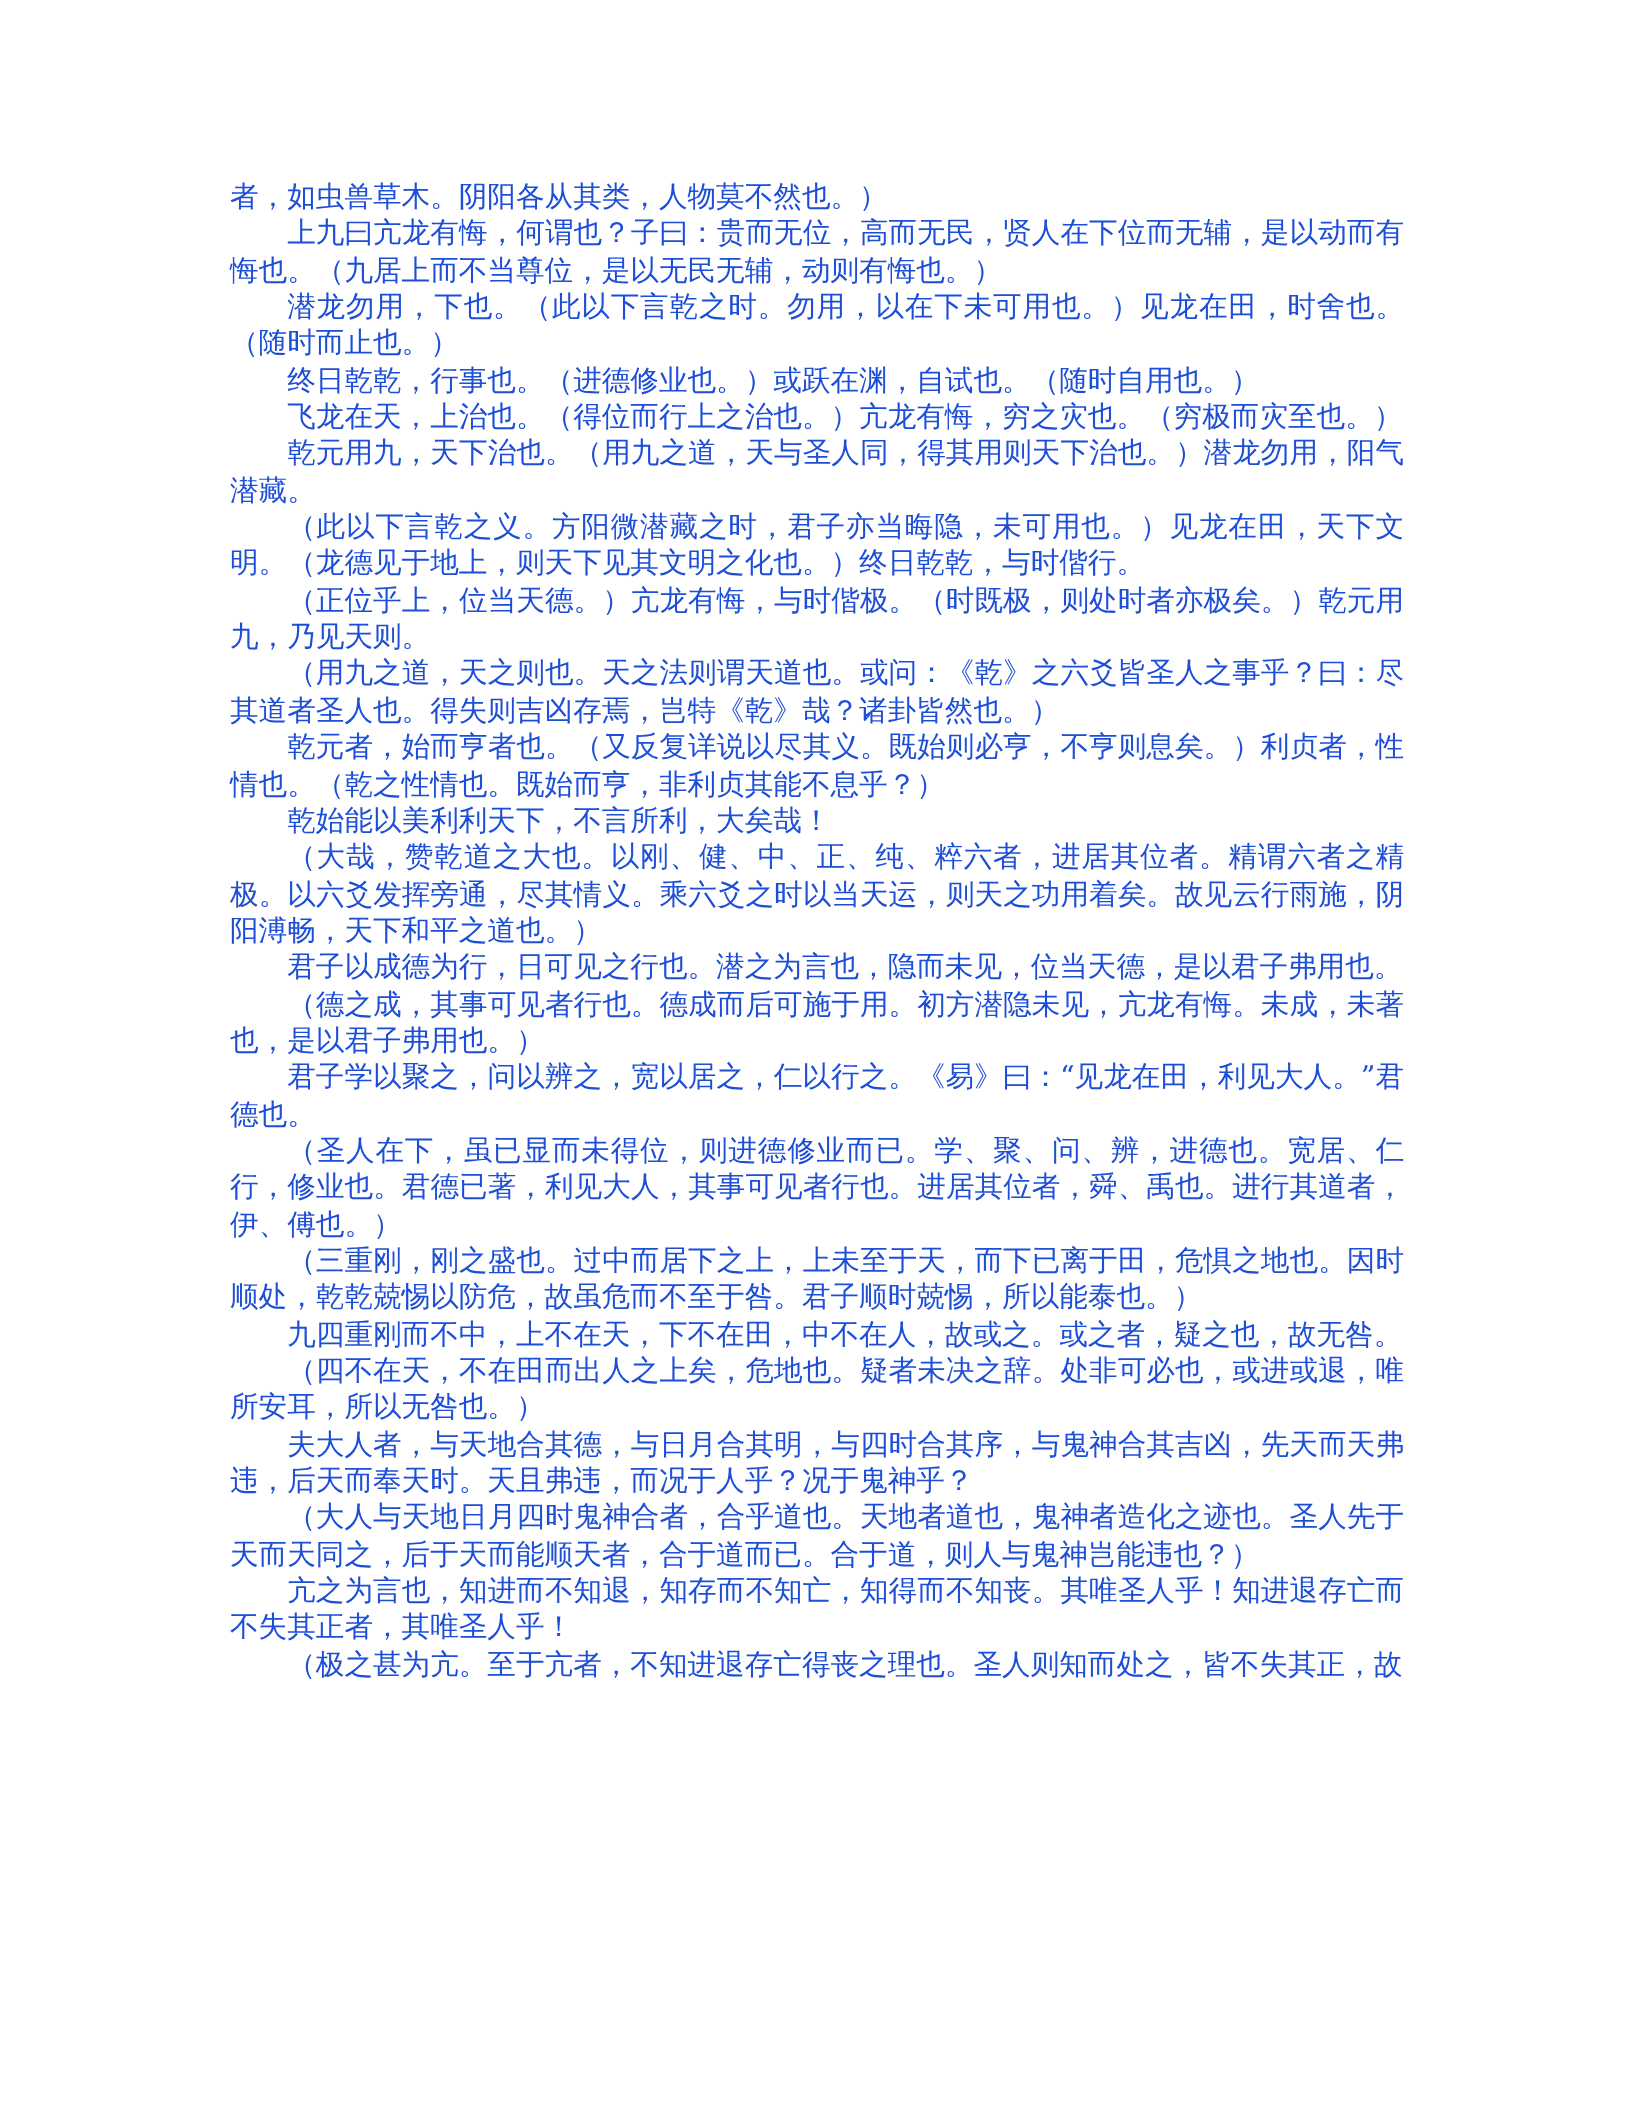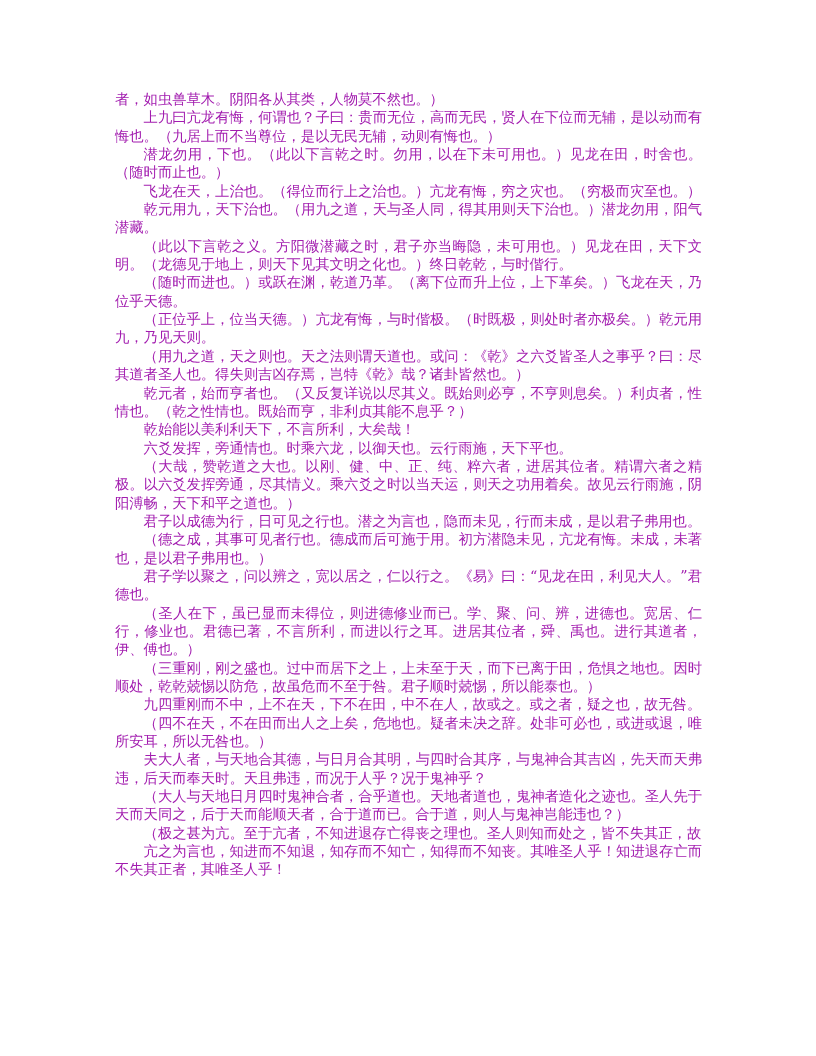--- a/index.html
+++ b/index.html
@@ -32,40 +32,39 @@
     overflow-wrap: anywhere;
     letter-spacing: 0;
   }
   .para.indent {
     text-indent: 2em;
   }
 </style>
 </head>
 <body>
 
-<div class="page" style="background: rgb(255, 255, 255); color: #a21caf;">
+<div class="page" style="background: rgb(255, 255, 255); color: #1d4ed8;">
   <div class="content">
       <p class="para">者，如虫兽草木。阴阳各从其类，人物莫不然也。）</p>
       <p class="para indent">上九曰亢龙有悔，何谓也？子曰：贵而无位，高而无民，贤人在下位而无辅，是以动而有悔也。（九居上而不当尊位，是以无民无辅，动则有悔也。）</p>
       <p class="para indent">潜龙勿用，下也。（此以下言乾之时。勿用，以在下未可用也。）见龙在田，时舍也。（随时而止也。）</p>
+      <p class="para indent">终日乾乾，行事也。（进德修业也。）或跃在渊，自试也。（随时自用也。）</p>
       <p class="para indent">飞龙在天，上治也。（得位而行上之治也。）亢龙有悔，穷之灾也。（穷极而灾至也。）</p>
       <p class="para indent">乾元用九，天下治也。（用九之道，天与圣人同，得其用则天下治也。）潜龙勿用，阳气潜藏。</p>
       <p class="para indent">（此以下言乾之义。方阳微潜藏之时，君子亦当晦隐，未可用也。）见龙在田，天下文明。（龙德见于地上，则天下见其文明之化也。）终日乾乾，与时偕行。</p>
-      <p class="para indent">（随时而进也。）或跃在渊，乾道乃革。（离下位而升上位，上下革矣。）飞龙在天，乃位乎天德。</p>
       <p class="para indent">（正位乎上，位当天德。）亢龙有悔，与时偕极。（时既极，则处时者亦极矣。）乾元用九，乃见天则。</p>
       <p class="para indent">（用九之道，天之则也。天之法则谓天道也。或问：《乾》之六爻皆圣人之事乎？曰：尽其道者圣人也。得失则吉凶存焉，岂特《乾》哉？诸卦皆然也。）</p>
       <p class="para indent">乾元者，始而亨者也。（又反复详说以尽其义。既始则必亨，不亨则息矣。）利贞者，性情也。（乾之性情也。既始而亨，非利贞其能不息乎？）</p>
       <p class="para indent">乾始能以美利利天下，不言所利，大矣哉！</p>
-      <p class="para indent">六爻发挥，旁通情也。时乘六龙，以御天也。云行雨施，天下平也。</p>
       <p class="para indent">（大哉，赞乾道之大也。以刚、健、中、正、纯、粹六者，进居其位者。精谓六者之精极。以六爻发挥旁通，尽其情义。乘六爻之时以当天运，则天之功用着矣。故见云行雨施，阴阳溥畅，天下和平之道也。）</p>
-      <p class="para indent">君子以成德为行，日可见之行也。潜之为言也，隐而未见，行而未成，是以君子弗用也。</p>
+      <p class="para indent">君子以成德为行，日可见之行也。潜之为言也，隐而未见，位当天德，是以君子弗用也。</p>
       <p class="para indent">（德之成，其事可见者行也。德成而后可施于用。初方潜隐未见，亢龙有悔。未成，未著也，是以君子弗用也。）</p>
       <p class="para indent">君子学以聚之，问以辨之，宽以居之，仁以行之。《易》曰：“见龙在田，利见大人。”君德也。</p>
-      <p class="para indent">（圣人在下，虽已显而未得位，则进德修业而已。学、聚、问、辨，进德也。宽居、仁行，修业也。君德已著，不言所利，而进以行之耳。进居其位者，舜、禹也。进行其道者，伊、傅也。）</p>
+      <p class="para indent">（圣人在下，虽已显而未得位，则进德修业而已。学、聚、问、辨，进德也。宽居、仁行，修业也。君德已著，利见大人，其事可见者行也。进居其位者，舜、禹也。进行其道者，伊、傅也。）</p>
       <p class="para indent">（三重刚，刚之盛也。过中而居下之上，上未至于天，而下已离于田，危惧之地也。因时顺处，乾乾兢惕以防危，故虽危而不至于咎。君子顺时兢惕，所以能泰也。）</p>
       <p class="para indent">九四重刚而不中，上不在天，下不在田，中不在人，故或之。或之者，疑之也，故无咎。</p>
       <p class="para indent">（四不在天，不在田而出人之上矣，危地也。疑者未决之辞。处非可必也，或进或退，唯所安耳，所以无咎也。）</p>
       <p class="para indent">夫大人者，与天地合其德，与日月合其明，与四时合其序，与鬼神合其吉凶，先天而天弗违，后天而奉天时。天且弗违，而况于人乎？况于鬼神乎？</p>
       <p class="para indent">（大人与天地日月四时鬼神合者，合乎道也。天地者道也，鬼神者造化之迹也。圣人先于天而天同之，后于天而能顺天者，合于道而已。合于道，则人与鬼神岂能违也？）</p>
+      <p class="para indent">亢之为言也，知进而不知退，知存而不知亡，知得而不知丧。其唯圣人乎！知进退存亡而不失其正者，其唯圣人乎！</p>
       <p class="para indent">（极之甚为亢。至于亢者，不知进退存亡得丧之理也。圣人则知而处之，皆不失其正，故</p>
-      <p class="para indent">亢之为言也，知进而不知退，知存而不知亡，知得而不知丧。其唯圣人乎！知进退存亡而不失其正者，其唯圣人乎！</p>
     </div>
 </div>
 
 </body></html>

